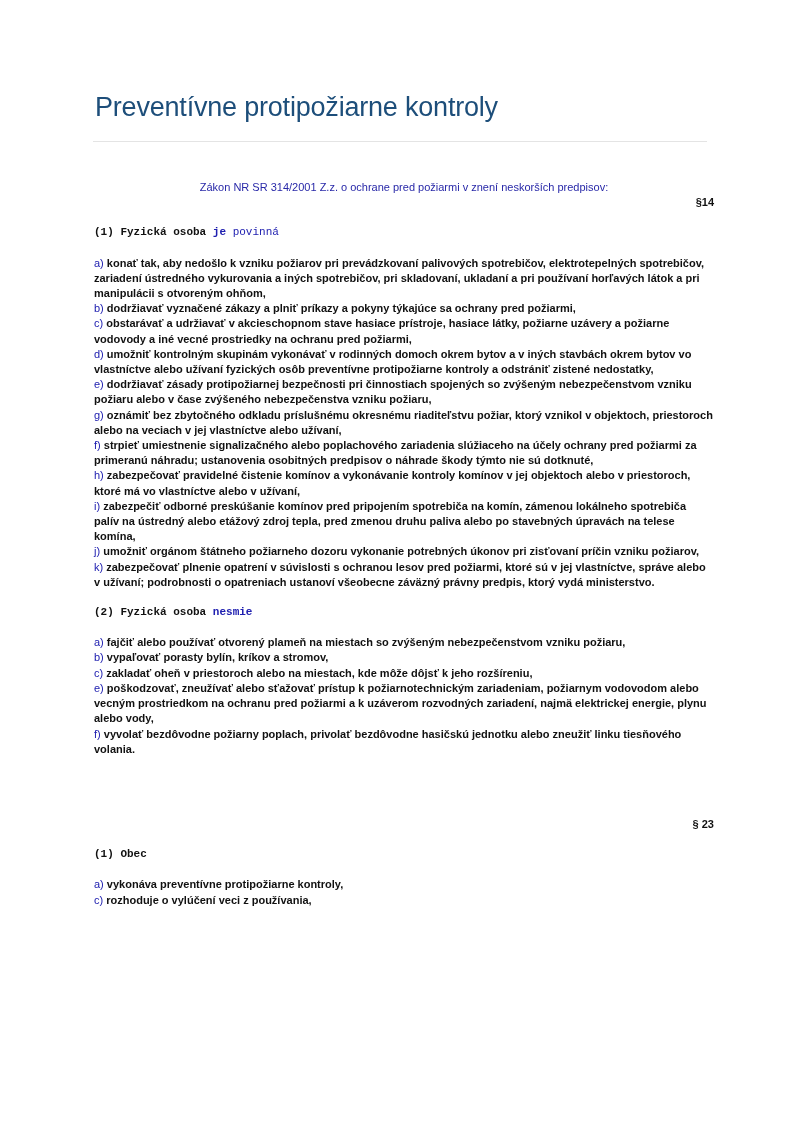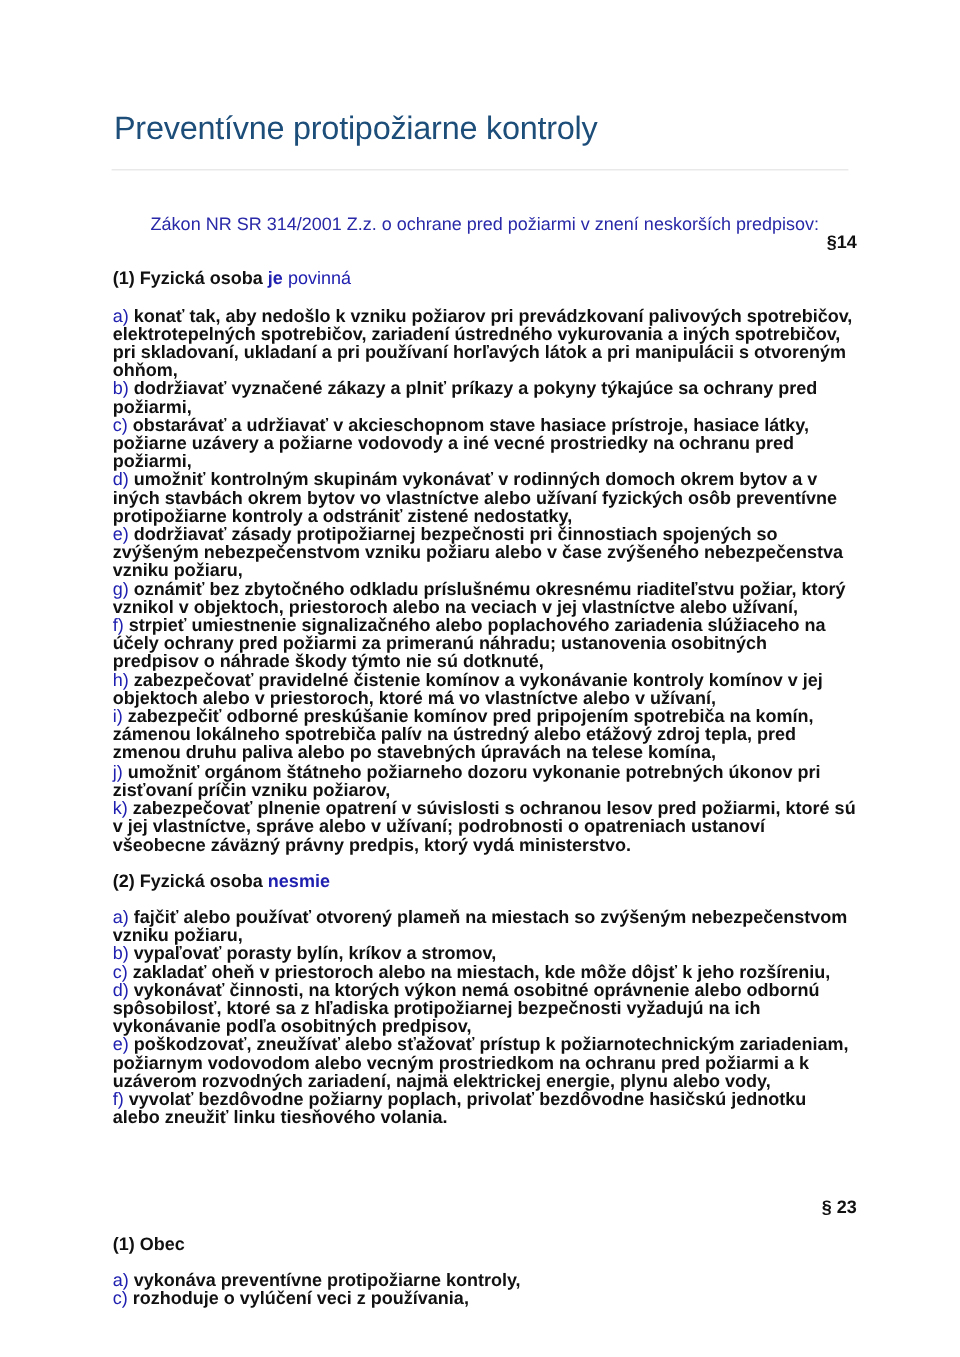--- a/index.html
+++ b/index.html
@@ -1,22 +1,22 @@
 <!DOCTYPE html>
 <html><head>
 <meta charset="utf-8">
 <style>
   html, body { margin: 0; padding: 0; background: #ffffff; }
   body { width: 800px; height: 1131px; position: relative; overflow: hidden; font-family: "Liberation Sans", sans-serif; color: #111111; }
   .page-title { position: absolute; left: 95px; top: 92px; margin: 0; font-size: 27px; font-weight: normal; color: #1d4e7a; letter-spacing: -0.2px; }
   .title-rule { position: absolute; left: 93px; top: 141px; width: 614px; height: 1px; background: #e4e4e4; border: 0; margin: 0; }
-  .content { position: absolute; left: 94px; top: 180px; width: 620px; font-size: 15px; line-height: 15.2px; }
+  .content { position: absolute; left: 94px; top: 180px; width: 620px; font-size: 11px; line-height: 15.2px; }
   .law-ref { text-align: center; color: #2828a8; margin: 0; }
   .section-sign { text-align: right; font-weight: bold; margin: 0; }
-  .para-head { font-weight: bold; margin: 0; }
+  .para-head { font-weight: bold; margin: 0; font-family: Liberation Mono, monospace; }
   .gap-s { height: 15px; }
   .gap-m { height: 15px; }
   .list { margin: 0; padding: 0; list-style: none; }
   .list li { font-weight: bold; margin: 0; }
   .list .letter { color: #2020b0; font-weight: normal; }
   .underlined { }
   .kw-bold { color: #2020b0; font-weight: bold; }
   .kw-normal { color: #2020b0; font-weight: normal; }
 </style>
 </head>
@@ -51,21 +51,20 @@
   <div class="gap-m"></div>
 
   <p class="para-head">
     <span>(2) Fyzická osoba </span><span class="kw-bold">nesmie</span>
   </p>
   <div class="gap-m"></div>
   <ul class="list">
     <li><span class="letter">a)</span> <span>fajčiť alebo používať otvorený plameň na miestach so zvýšeným nebezpečenstvom vzniku požiaru,</span></li>
     <li><span class="letter">b)</span> <span>vypaľovať porasty bylín, kríkov a stromov,</span></li>
     <li><span class="letter">c)</span> <span>zakladať oheň v priestoroch alebo na miestach, kde môže dôjsť k jeho rozšíreniu,</span></li>
-    <li><span class="letter">d)</span> <span>vykonávať činnosti, na ktorých výkon nemá osobitné oprávnenie alebo odbornú spôsobilosť, ktoré sa z hľadiska protipožiarnej bezpečnosti vyžadujú na ich vykonávanie podľa osobitných predpisov,</span></li>
     <li><span class="letter">e)</span> <span>poškodzovať, zneužívať alebo sťažovať prístup k požiarnotechnickým zariadeniam, požiarnym vodovodom alebo vecným prostriedkom na ochranu pred požiarmi a k uzáverom rozvodných zariadení, najmä elektrickej energie, plynu alebo vody,</span></li>
     <li><span class="letter">f)</span> <span>vyvolať bezdôvodne požiarny poplach, privolať bezdôvodne hasičskú jednotku alebo zneužiť linku tiesňového volania.</span></li>
   </ul>
 
   <div style="height:60px"></div>
 
   <p class="section-sign">§ 23</p>
   <div class="gap-m"></div>
   <p class="para-head">
     <span>(1) Obec</span>

